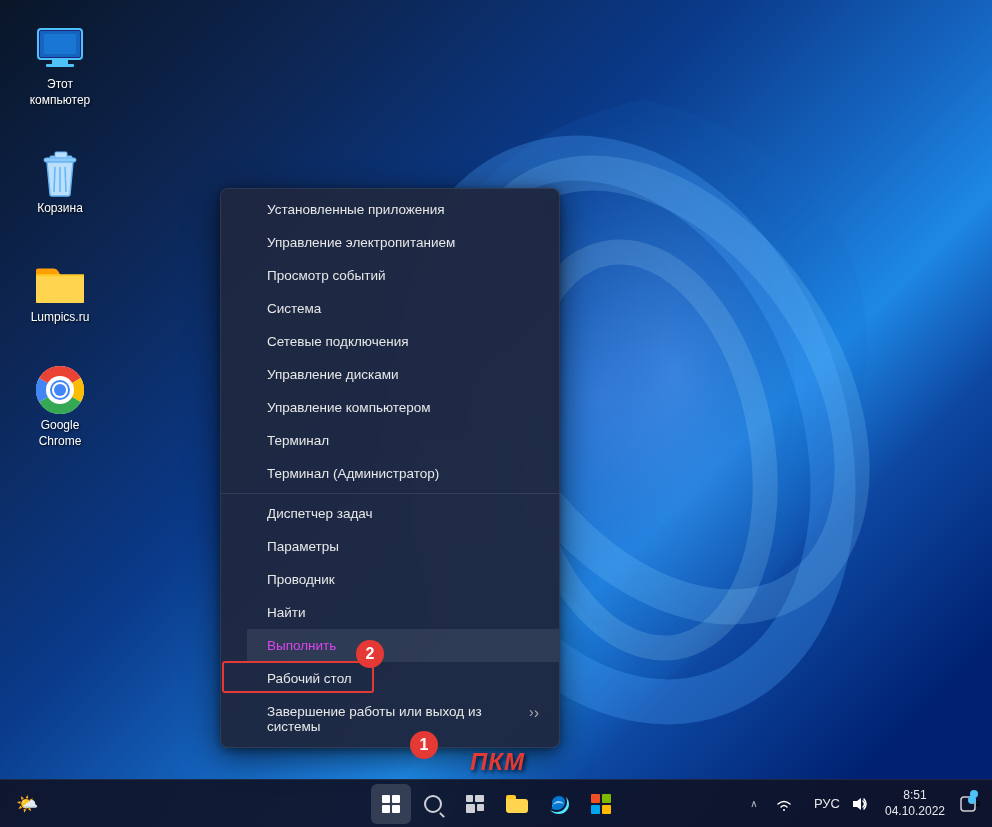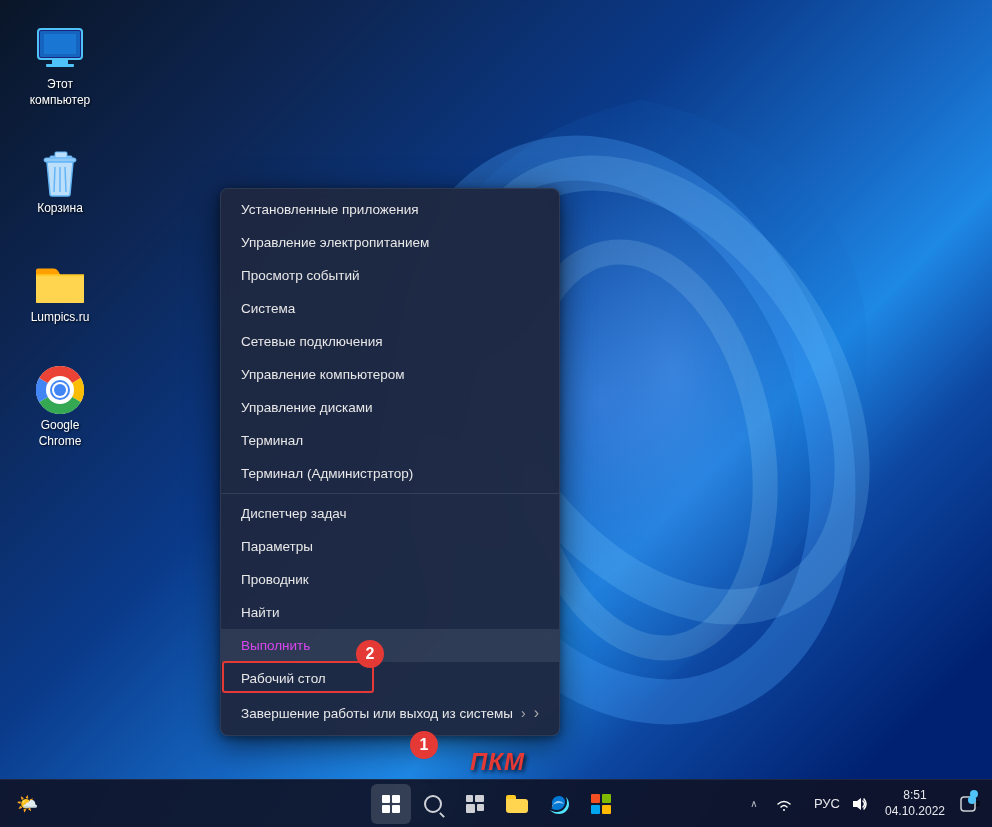--- a/index.html
+++ b/index.html
@@ -88,23 +88,23 @@
       padding: 4px 0;
       border: 1px solid rgba(255,255,255,0.08);
     }
 
     .menu-item {
       padding: 9px 20px;
       color: #e8e8e8;
       font-size: 13.5px;
       cursor: pointer;
       display: flex;
-      align-items: center;
       justify-content: space-between;
       transition: background 0.1s;
+      margin-left: 26px;
     }
 
     .menu-item.has-submenu::after {
       content: '›';
       font-size: 16px;
       color: #aaa;
     }
 
     .menu-separator {
       height: 1px;
@@ -438,24 +438,24 @@
     <div class="menu-item">
       <span>Просмотр событий</span>
     </div>
     <div class="menu-item">
       <span>Система</span>
     </div>
     <div class="menu-item">
       <span>Сетевые подключения</span>
     </div>
     <div class="menu-item">
+      <span>Управление дисками</span>
+    </div>
+    <div class="menu-item">
       <span>Управление компьютером</span>
-    </div>
-    <div class="menu-item">
-      <span>Управление дисками</span>
     </div>
     <div class="menu-item">
       <span>Терминал</span>
     </div>
     <div class="menu-item">
       <span>Терминал (Администратор)</span>
     </div>
     <div class="menu-separator"></div>
     <div class="menu-item">
       <span>Диспетчер задач</span>

